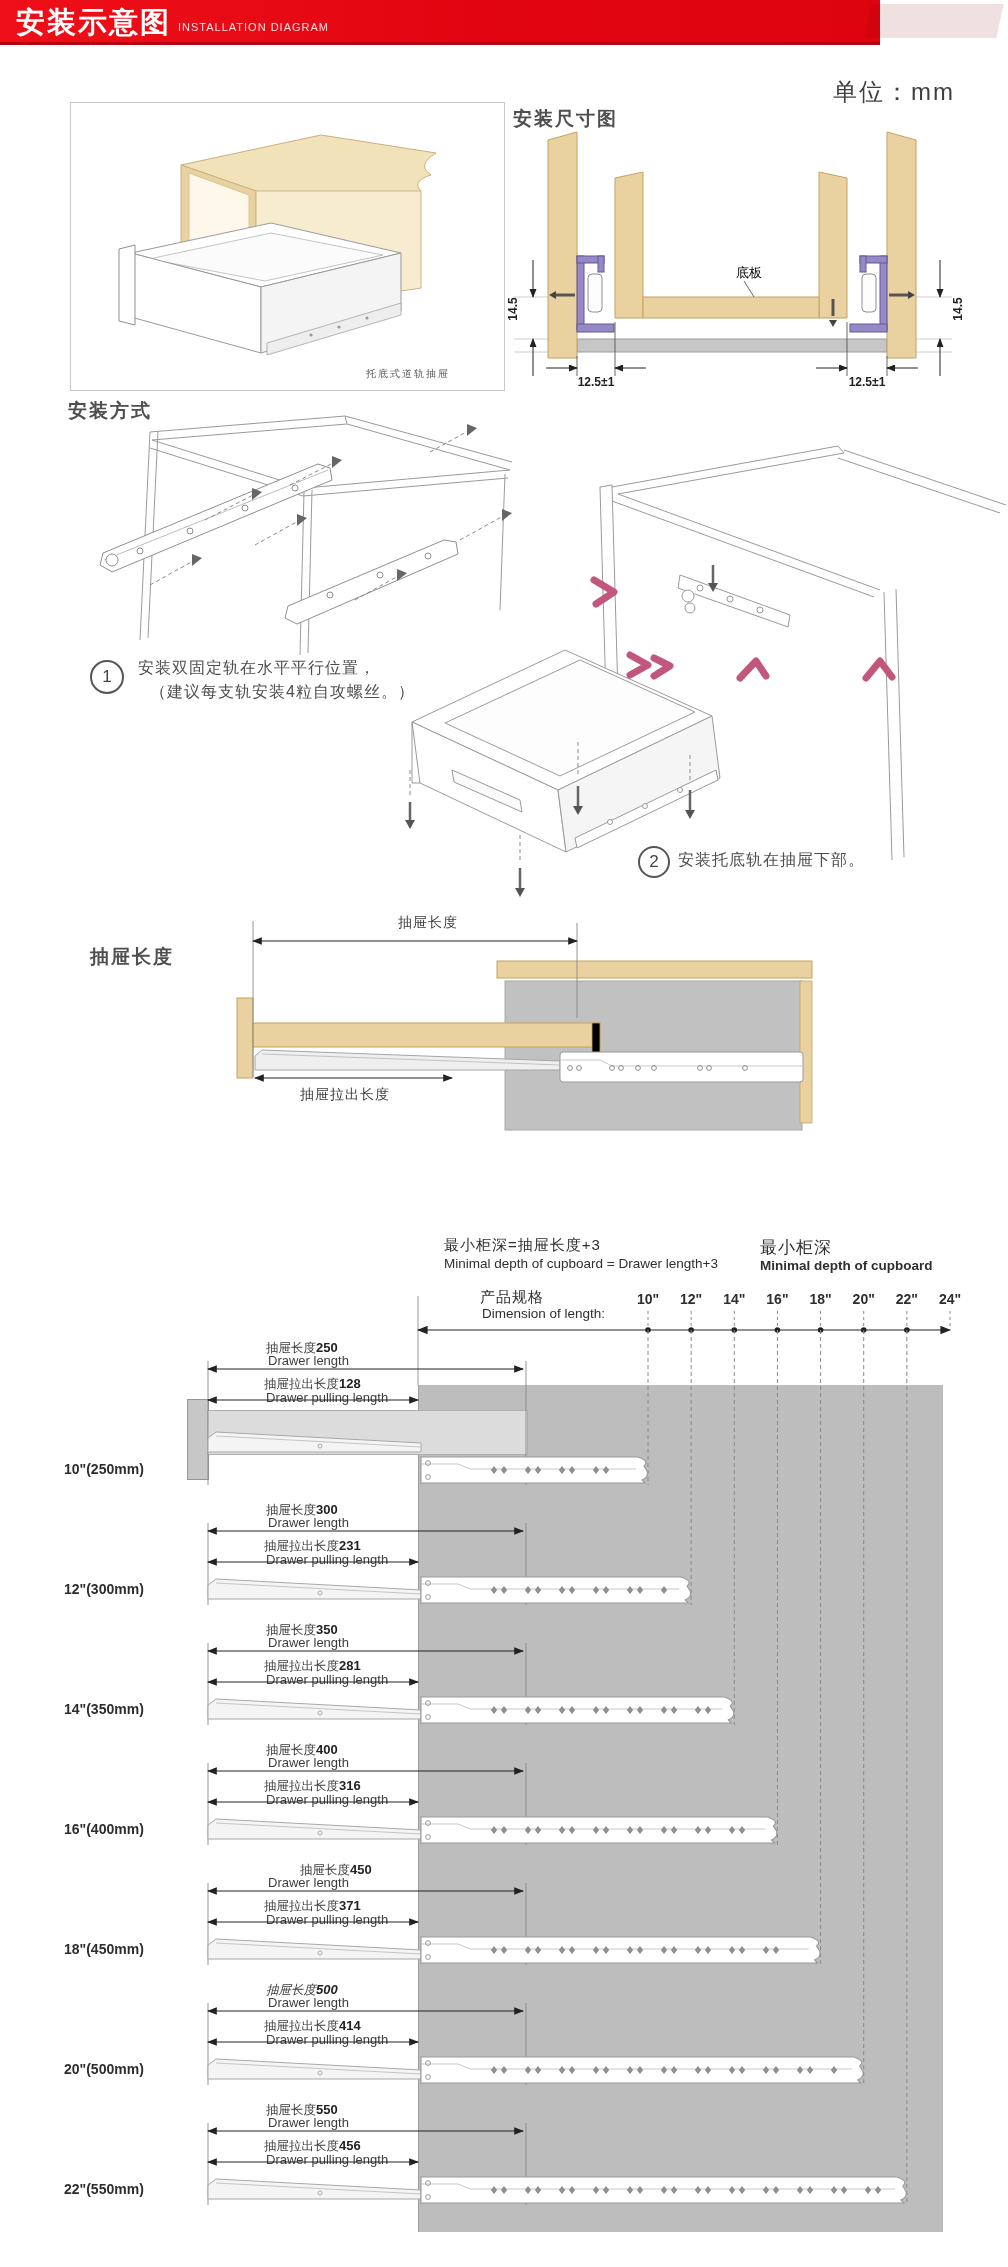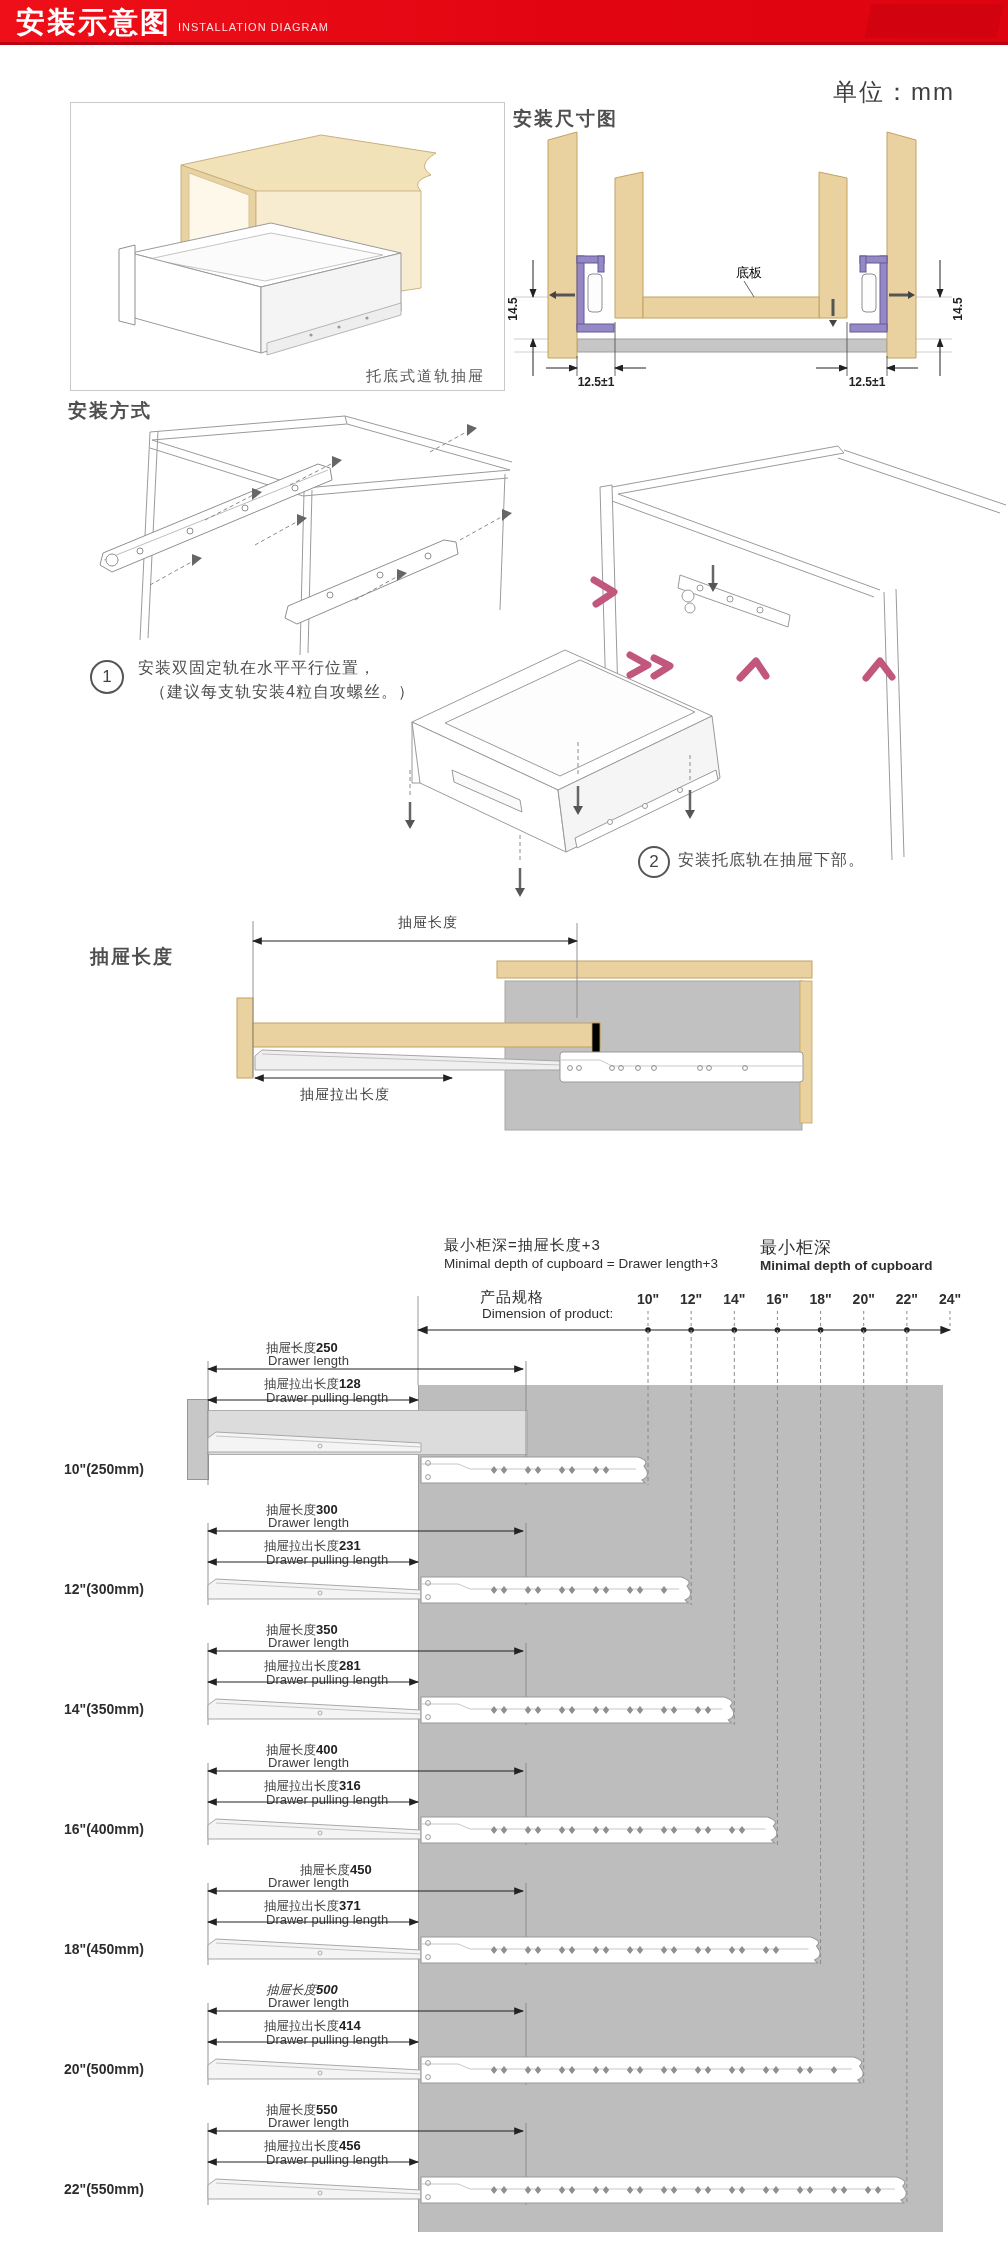--- a/index.html
+++ b/index.html
@@ -1,27 +1,27 @@
 <!DOCTYPE html>
 <html><head>
 <meta charset="utf-8">
 <style>
   html,body{margin:0;padding:0;background:#fff;}
   body{font-family:"Liberation Sans","DejaVu Sans",sans-serif;}
   .canvas{position:relative;width:1008px;height:2267px;background:#fff;overflow:hidden;}
   .abs{position:absolute;}
   svg{position:absolute;overflow:visible;}
-  .hdr{left:0;top:0;width:1008px;height:42px;background:linear-gradient(90deg,#ee0f18,#e20511 55%,#de040f);border-bottom:3px solid #b80410;}
+  .hdr{left:0;top:0;width:880px;height:42px;background:linear-gradient(90deg,#ee0f18,#e20511 55%,#de040f);border-bottom:3px solid #b80410;}
   .hdr-cn{left:16px;top:3px;font-size:29px;font-weight:bold;color:#fff;letter-spacing:2px;}
   .hdr-en{left:178px;top:21px;font-size:11px;color:rgba(255,255,255,.88);letter-spacing:1px;}
   .hdr-ghost{left:868px;top:4px;width:132px;height:34px;background:rgba(120,0,8,.12);transform:skewX(-12deg);}
   .sec-title{font-size:19px;font-weight:bold;color:#4f4f4f;letter-spacing:2px;}
   .unit{font-size:24px;color:#3f3f3f;letter-spacing:2px;}
   .figbox{left:70px;top:102px;width:433px;height:287px;border:1px solid #c9c9c9;}
-  .caption{font-size:15px;color:#5a5a5a;letter-spacing:2px;}
+  .caption{font-size:10px;color:#5a5a5a;letter-spacing:2px;}
   .dim{font-size:12px;font-weight:bold;color:#222;}
   .small-lbl{font-size:13px;color:#000000;}
   .step-txt{font-size:16px;color:#4e4e4e;letter-spacing:1px;}
   .step-circle{width:30px;height:30px;border:2px solid #555;border-radius:50%;color:#444;
     font-size:17px;text-align:center;line-height:30px;background:#fff;}
   .sch-lbl{font-size:14px;color:#3f3f3f;letter-spacing:1px;}
   .chart-cn{font-size:15px;color:#2f2f2f;letter-spacing:1px;}
   .chart-en{font-size:13.5px;color:#2f2f2f;}
   .tick{font-size:14px;font-weight:bold;color:#2e2e2e;}
   .gray-area{left:418px;top:1385px;width:524px;height:847px;background:#bdbdbd;border-left:1px solid #9c9c9c;}
@@ -301,21 +301,21 @@
     <path d="M577,923 V1018" stroke="#888" stroke-width="0.9"></path>
     <path d="M253,941 H577" stroke="#222" stroke-width="1.1" marker-start="url(#sS)" marker-end="url(#sE)"></path>
     <path d="M255,1078 H452" stroke="#222" stroke-width="1.1" marker-start="url(#sS)" marker-end="url(#sE)"></path>
   </svg>
 
   <div class="abs chart-cn" style="left:444px;top:1236px;">最小柜深=抽屉长度+3</div>
   <div class="abs chart-en" style="left:444px;top:1256px;">Minimal depth of cupboard = Drawer length+3</div>
   <div class="abs chart-cn" style="left:760px;top:1236px;font-size:17px;">最小柜深</div>
   <div class="abs chart-en" style="left:760px;top:1258px;font-weight:bold;">Minimal depth of cupboard</div>
   <div class="abs chart-cn" style="left:480px;top:1288px;">产品规格</div>
-  <div class="abs chart-en" style="left:482px;top:1306px;">Dimension of product:</div>
+  <div class="abs chart-en" style="left:482px;top:1306px;">Dimension of length:</div>
 
   <div class="abs gray-area"></div>
 
   <div class="abs r1-front"></div>
   <div class="abs r1-body"></div>
 
   <div id="tick-layer">
       <div class="abs tick" style="left: 630px; top: 1291px; width: 36px; text-align: center;">10"</div>
       <div class="abs tick" style="left: 673.143px; top: 1291px; width: 36px; text-align: center;">12"</div>
       <div class="abs tick" style="left: 716.286px; top: 1291px; width: 36px; text-align: center;">14"</div>

